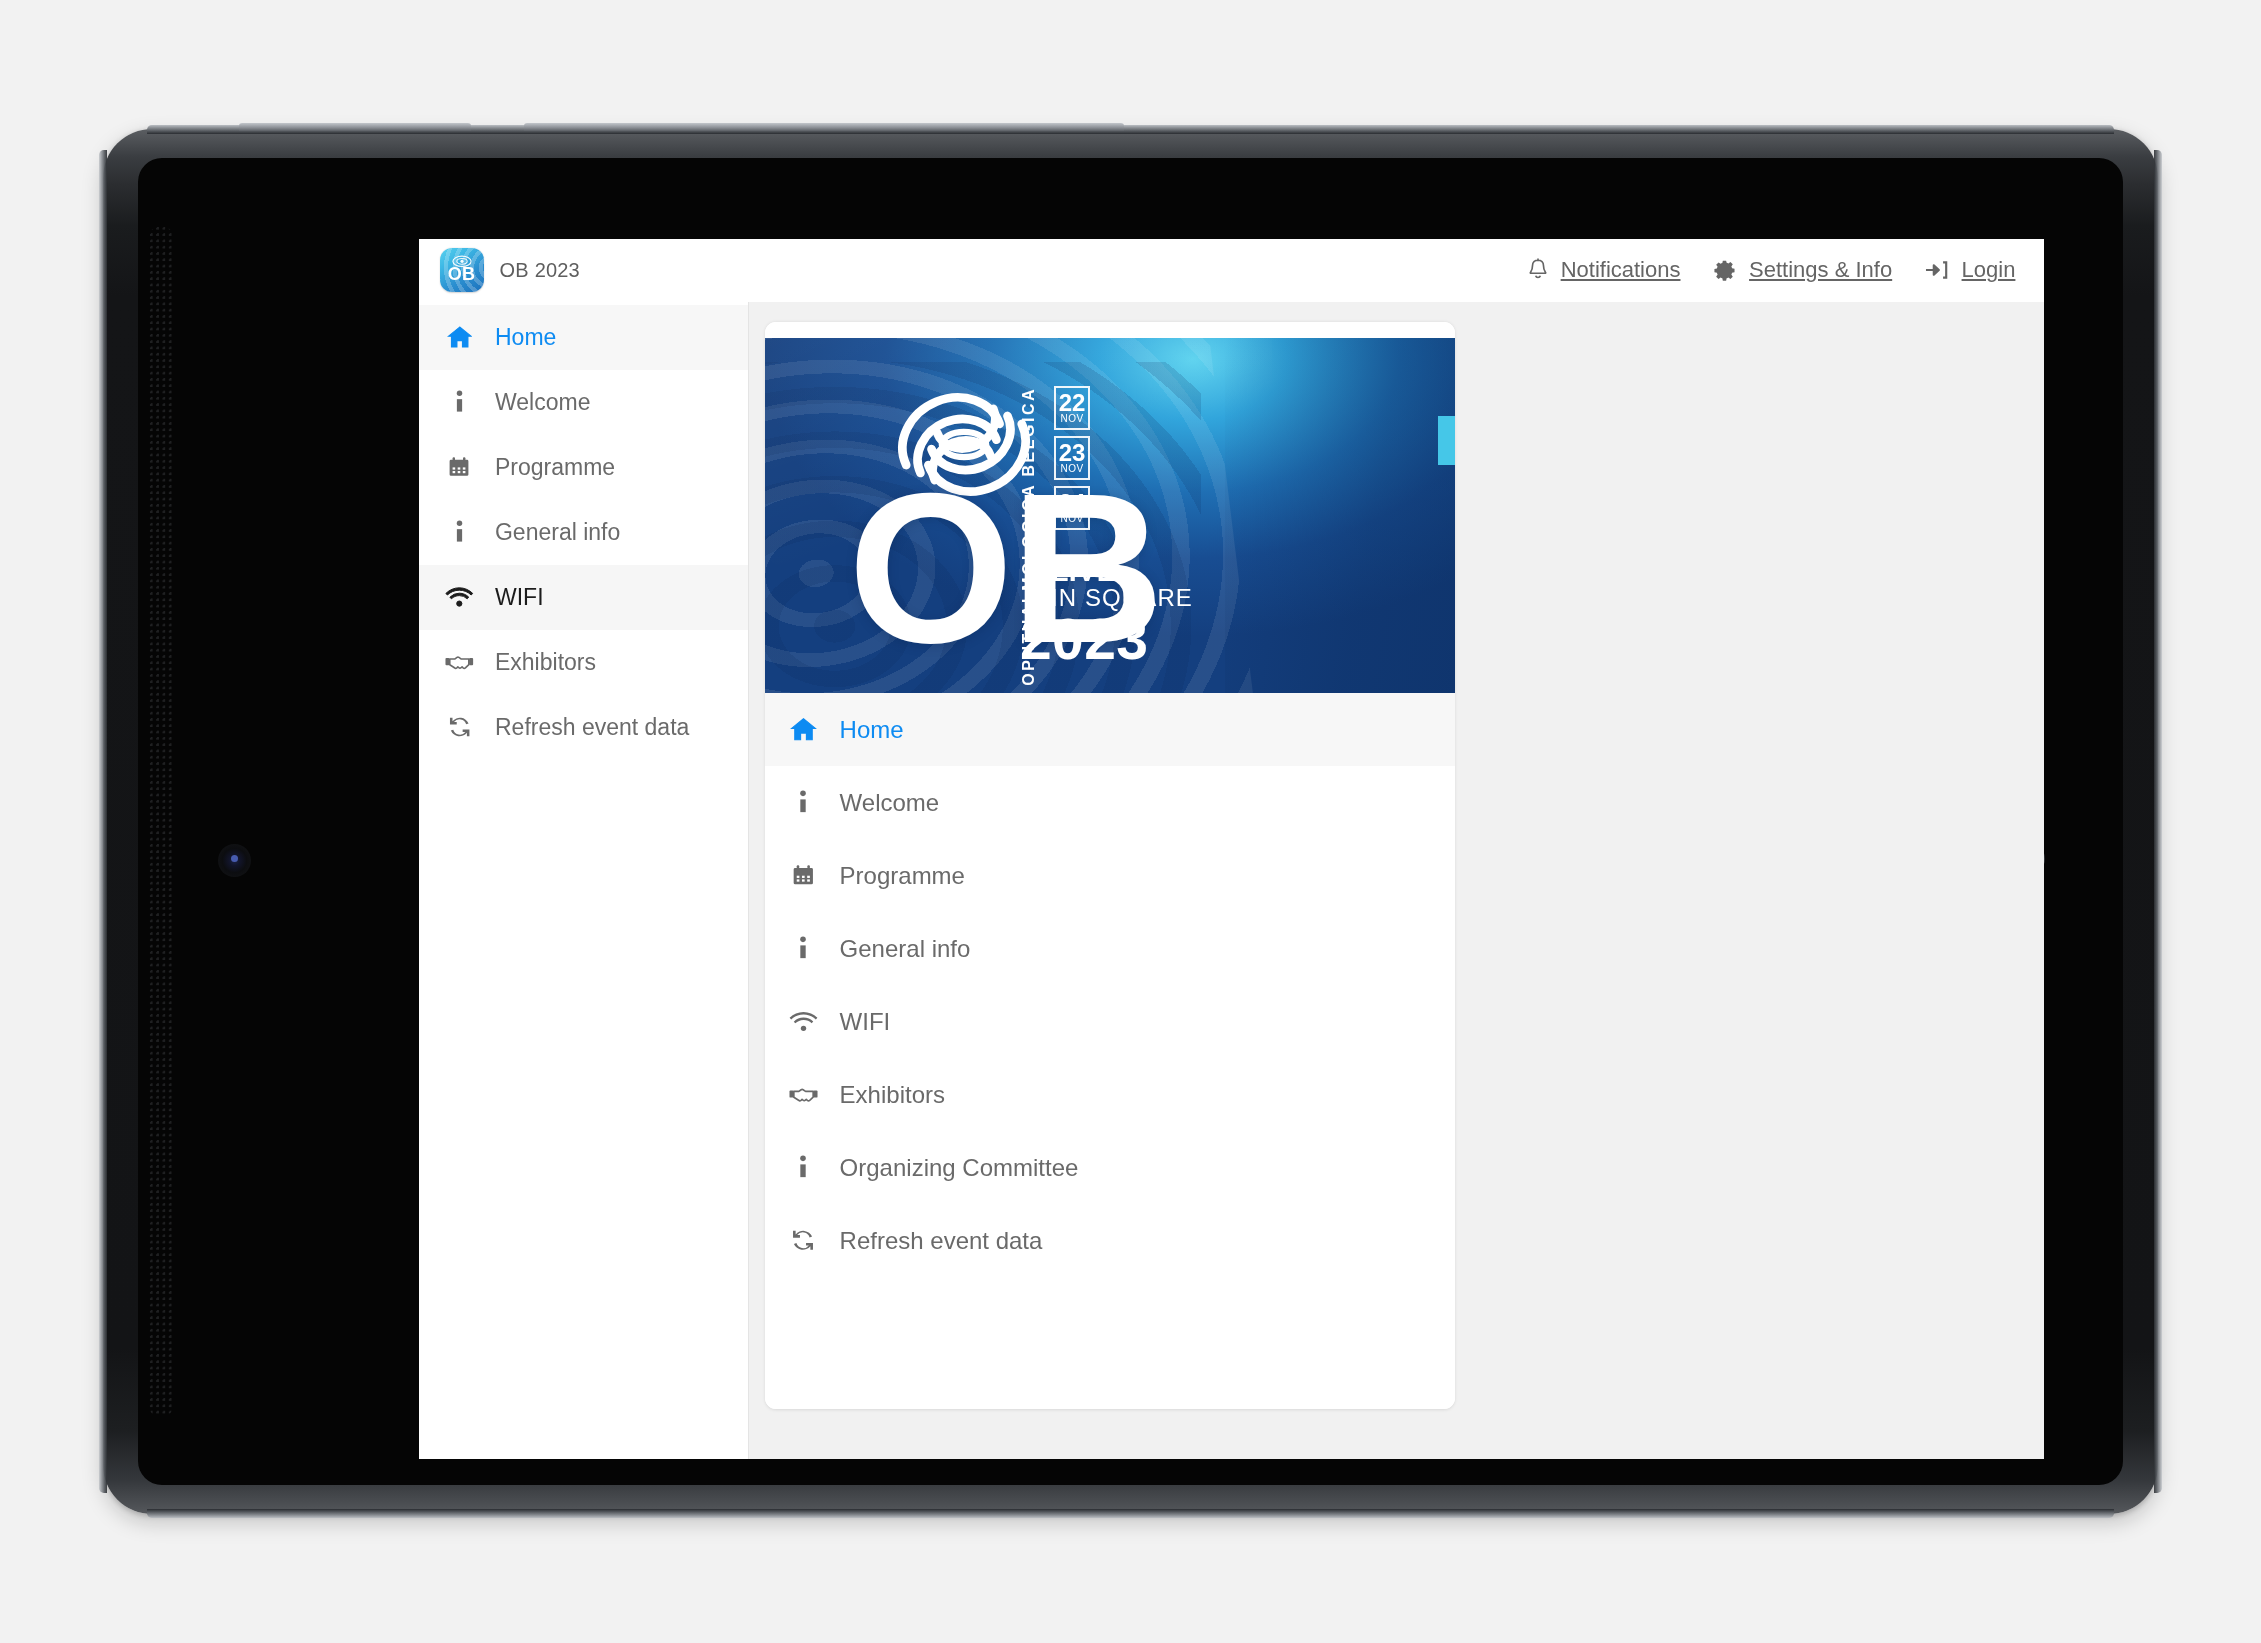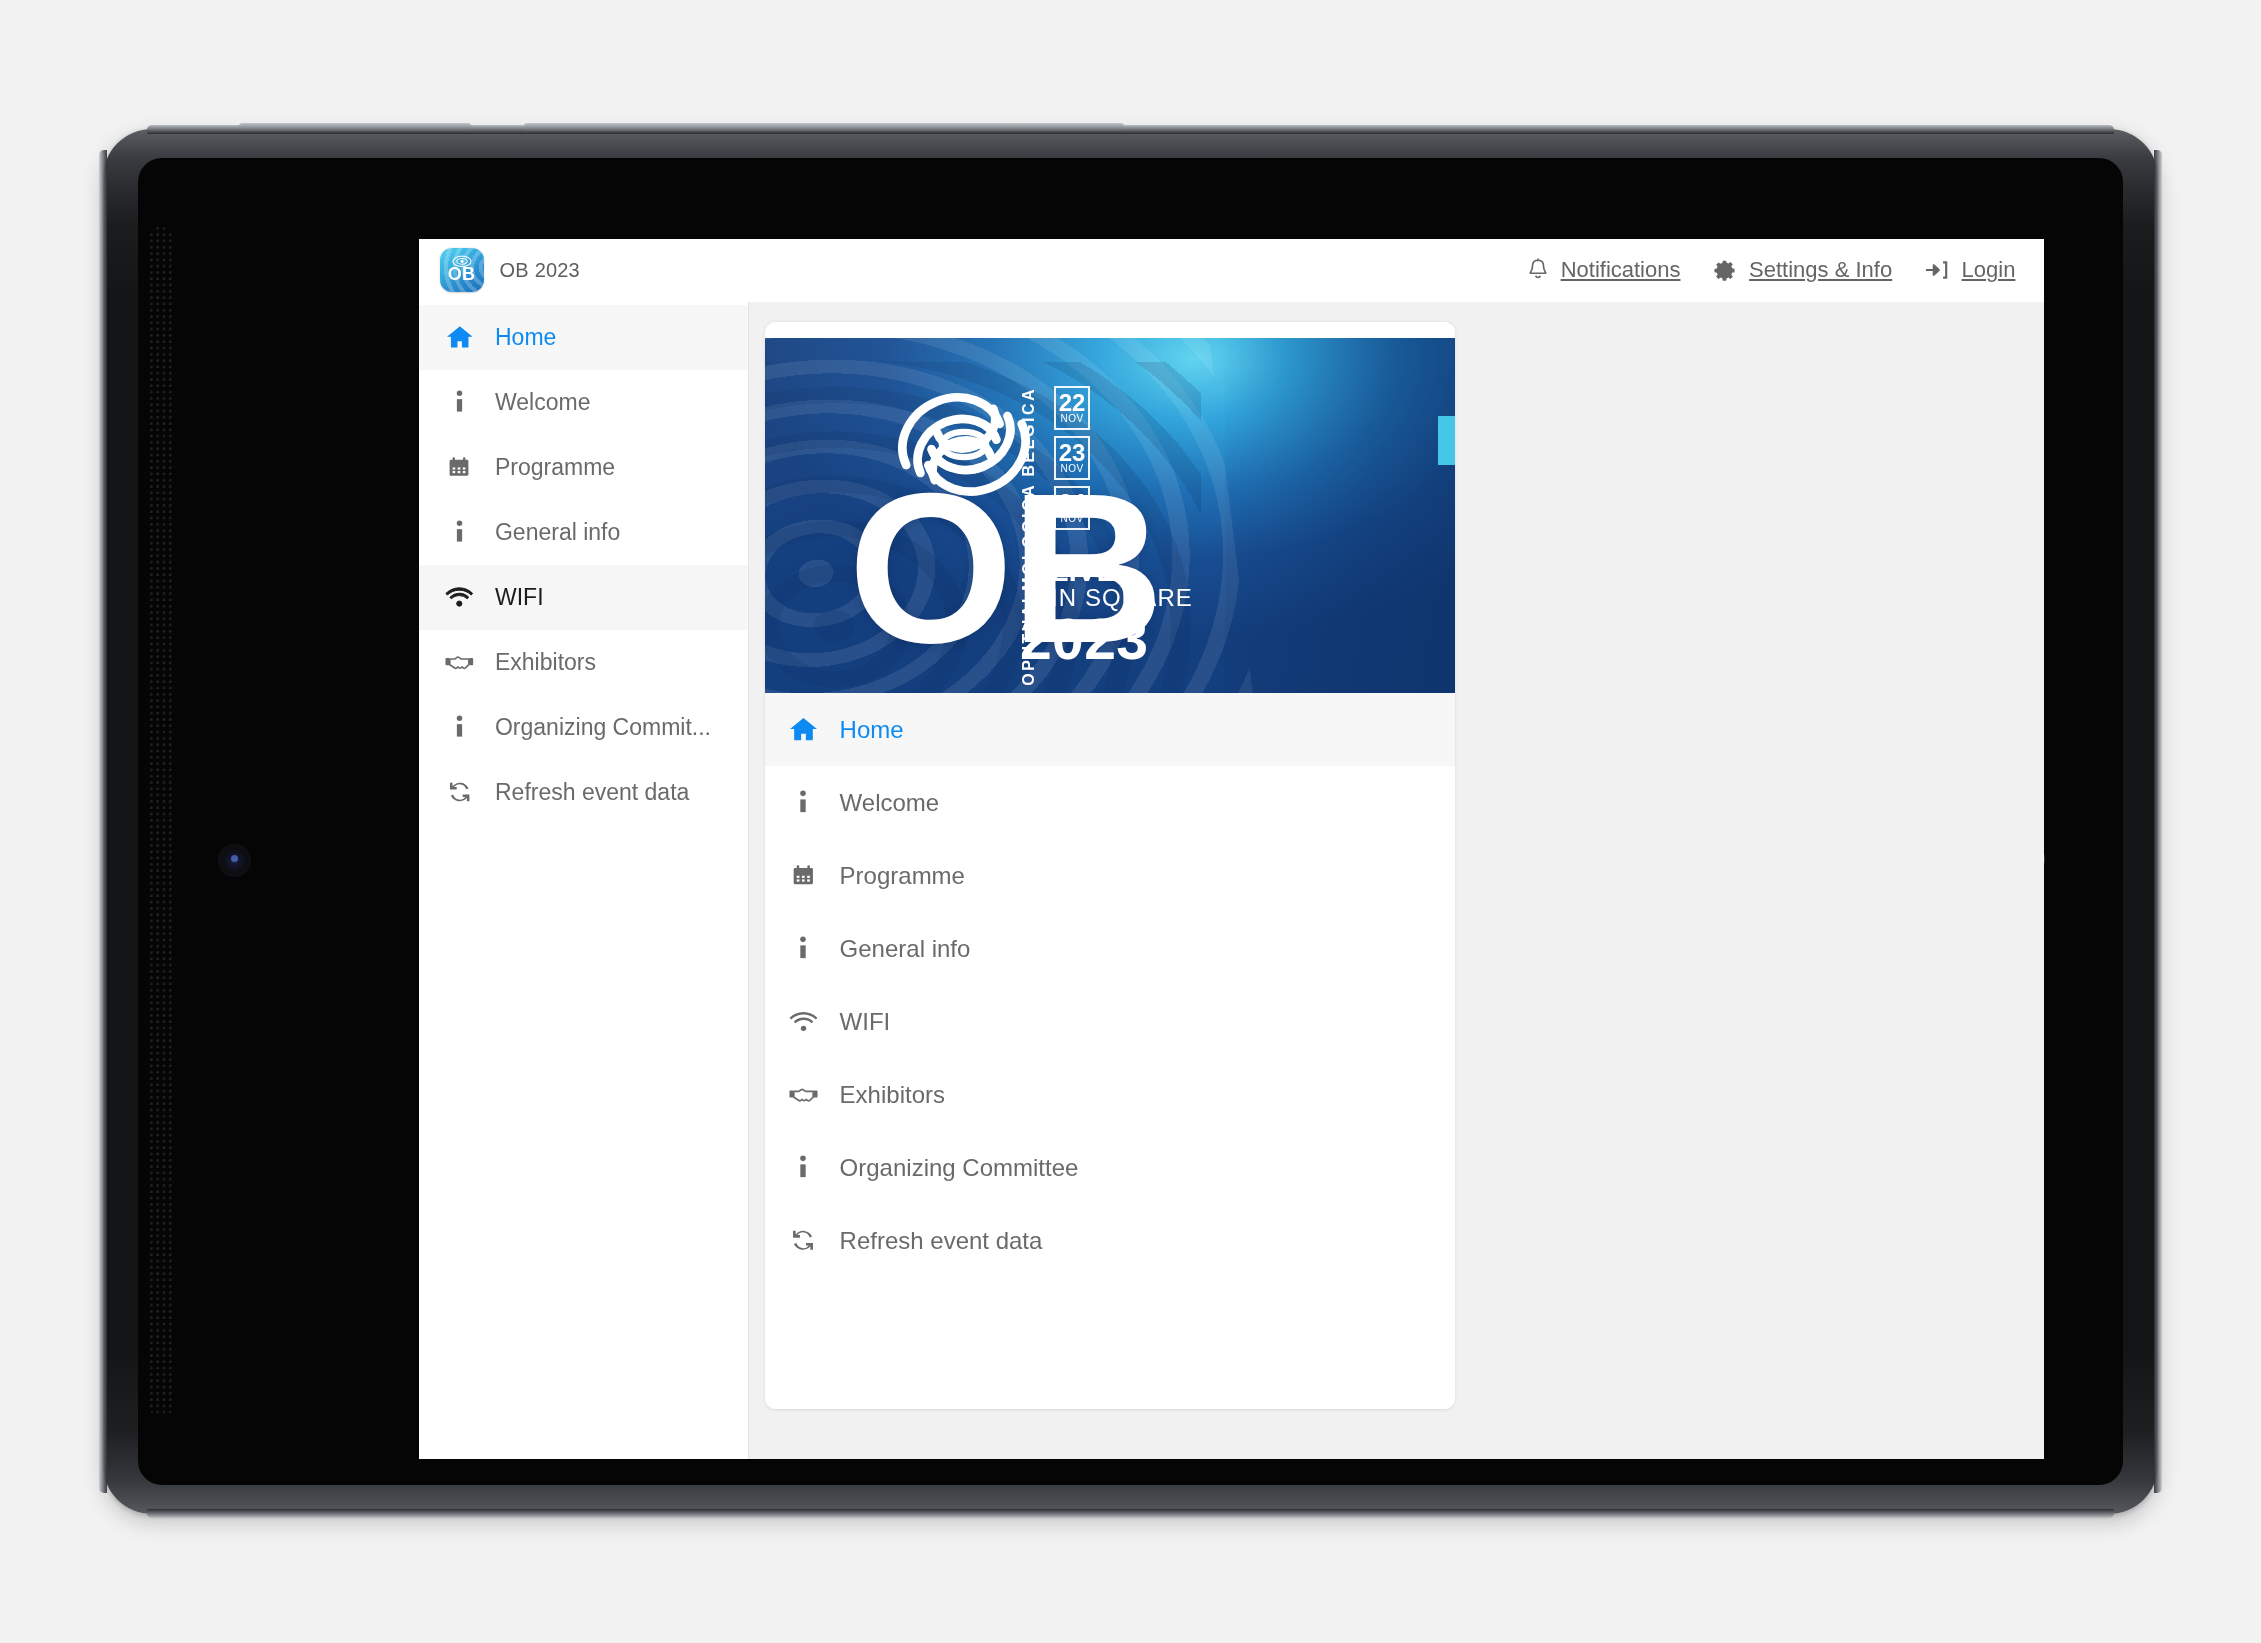--- a/index.html
+++ b/index.html
@@ -390,29 +390,20 @@
               <span class="ico">
                 <svg width="28.6" height="20.6" viewBox="0 0 30 20" class="gi">
                   <rect x="0.5" y="5.6" width="4.2" height="7.4" rx="1"></rect>
                   <rect x="25.3" y="5.6" width="4.2" height="7.4" rx="1"></rect>
                   <path d="M5 6.6h5.2l2.4-1.7c.6-.4 1.4-.4 2 0l2.5 1.7H25v5.9l-3.6 3.3c-.7.6-1.7.6-2.4 0l-1.1-1-1 .9c-.7.6-1.7.6-2.4 0l-1-.9-1.1 1c-.7.6-1.8.6-2.5-.1L5 12.6V6.6z" fill="none" stroke="#6a6a6a" stroke-width="1.7" stroke-linejoin="round"></path>
                 </svg>
               </span>
               <span>Exhibitors</span>
             </div>
 
-            <div class="side-item">
-              <span class="ico">
-                <svg width="11" height="24" viewBox="0 0 10 22" class="gi">
-                  <circle cx="5" cy="3" r="2.5"></circle>
-                  <path d="M2.6 8.4h4.8v11.4H2.6z"></path>
-                </svg>
-              </span>
-              <span>Organizing Commit...</span>
-            </div>
 
             <div class="side-item">
               <span class="ico">
                 <svg width="25.4" height="24" viewBox="0 0 24 22" class="gi">
                   <path d="M20.4 7.6a9 9 0 0 0-15.2-2V2.2H2.8v6.4h6.4V6.2H6.6a6.6 6.6 0 0 1 11.5 2.2l2.3-.8z"></path>
                   <path d="M3.6 14.4a9 9 0 0 0 15.2 2v3.4h2.4v-6.4h-6.4v2.4h2.6a6.6 6.6 0 0 1-11.5-2.2l-2.3.8z"></path>
                 </svg>
               </span>
               <span>Refresh event data</span>
             </div>

